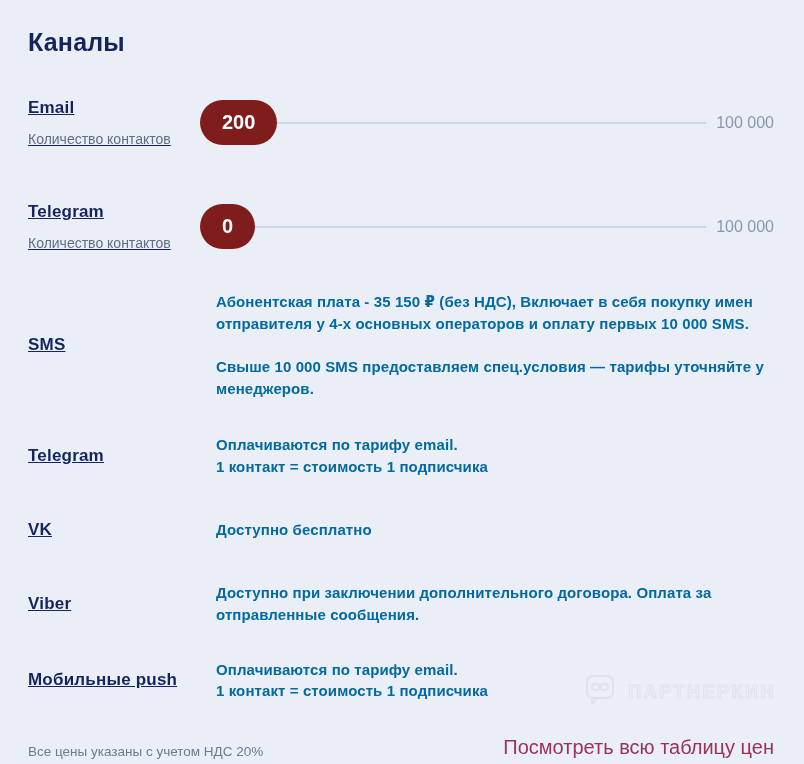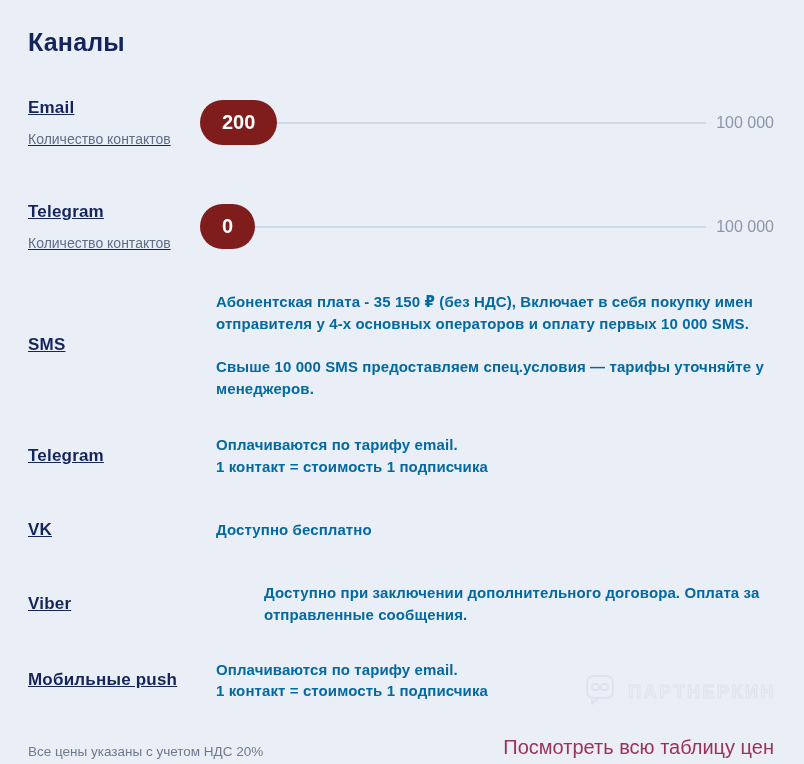--- a/index.html
+++ b/index.html
@@ -84,21 +84,21 @@
     font-weight: bold;
     line-height: 1.45;
     color: #0369a1;
     white-space: pre-line;
     letter-spacing: 0.1px;
     max-width: 560px;
   }
   .row-sms      { margin-top: 40px; }
   .row-telegram { margin-top: 34px; }
   .row-vk       { margin-top: 42px; }
-  .row-viber    { margin-top: 41px; gap: 48px; }
+  .row-viber    { margin-top: 41px; }
   .row-push     { margin-top: 33px; }
   
   .footer {
     margin-top: 34px;
     display: flex;
     justify-content: space-between;
     align-items: flex-end;
   }
   .footer-note {
     font-size: 13.5px;

